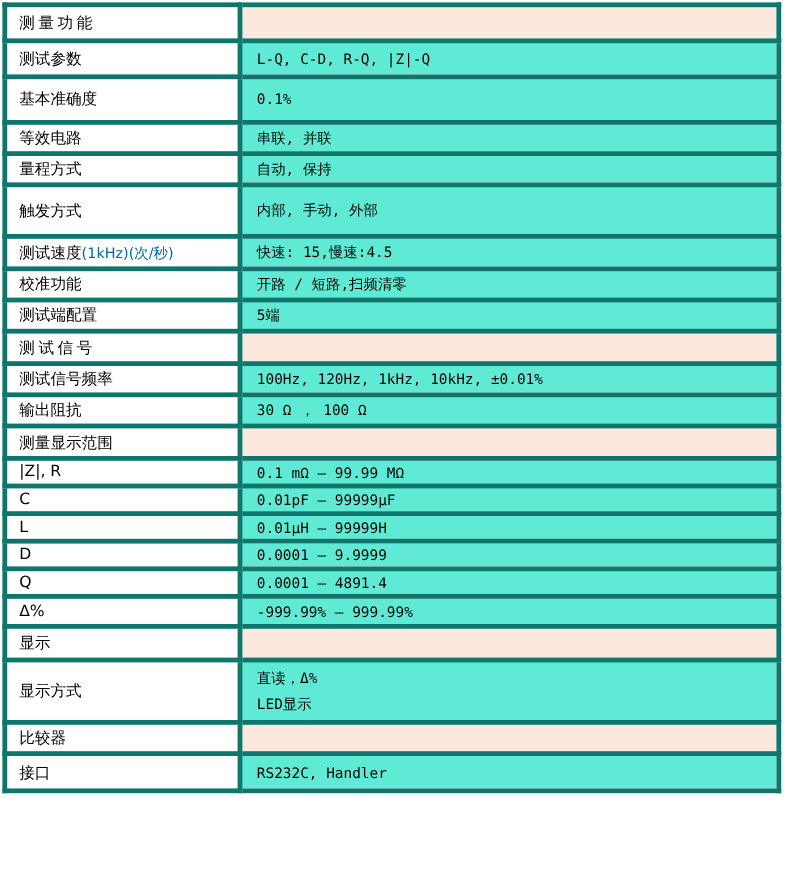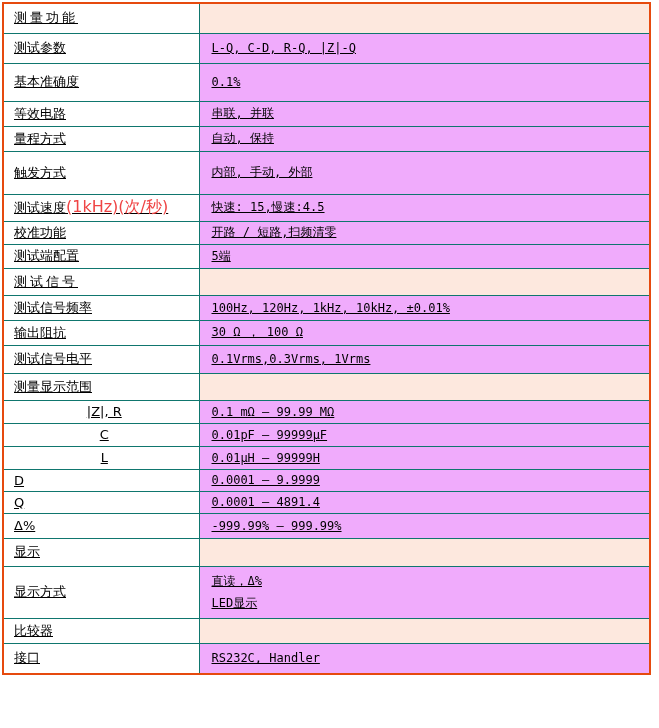--- a/index.html
+++ b/index.html
@@ -14,55 +14,53 @@
     box-sizing: border-box;
     padding: 2px 4px 2px 2px;
   }
   table.spec-table {
     border-collapse: collapse;
     width: 649px;
     table-layout: fixed;
     border: 2px solid #e64a0e;
   }
   table.spec-table td {
-    border: 1px solid #0f766e;
+    border: 4px solid #0f766e;
     vertical-align: middle;
     overflow: hidden;
     box-sizing: border-box;
-    text-decoration: underline;
   }
   td.label-cell {
     width: 196px;
     padding: 2px 4px 2px 10px;
     font-size: 13px;
     color: #000000;
     background: #ffffff;
   }
   td.value-cell {
     padding: 2px 6px 2px 12px;
     font-family: "DejaVu Sans Mono", "Liberation Mono", monospace;
     font-size: 12px;
     color: #000000;
-    background: #f0abfc;
+    background: #5eead4;
   }
   tr.section-row td.value-cell {
     background: #fde8de;
   }
   tr.section-row td.label-cell.spaced {
     letter-spacing: 3px;
   }
   .label-note {
-    color: #ef4444;
+    color: #0369a1;
     font-family: "DejaVu Sans", "Liberation Sans", sans-serif;
-    font-size: 16px;
+    font-size: 12px;
     letter-spacing: 0;
   }
   .gray-label {
     color: #6b7894;
-    text-align: center;
   }
   .value-line {
     line-height: 22px;
   }
 </style>
 </head>
 <body>
 
 <div class="page">
   <table class="spec-table">
@@ -108,24 +106,20 @@
           <td class="value-cell"></td>
         </tr>
         <tr class="data-row" style="height: 25px; margin-top: 35px;">
           <td class="label-cell">测试信号频率</td>
           <td class="value-cell">100Hz, 120Hz, 1kHz, 10kHz, ±0.01%</td>
         </tr>
         <tr class="data-row" style="height: 25px;">
           <td class="label-cell">输出阻抗</td>
           <td class="value-cell">30 Ω ， 100 Ω</td>
         </tr>
-        <tr class="data-row" style="height: 28px;">
-          <td class="label-cell">测试信号电平</td>
-          <td class="value-cell">0.1Vrms,0.3Vrms, 1Vrms</td>
-        </tr>
         <tr class="section-row" style="height: 27px;">
           <td class="label-cell">测量显示范围</td>
           <td class="value-cell"></td>
         </tr>
         <tr class="data-row" style="height: 23px;">
           <td class="label-cell gray-label">|Z|, R</td>
           <td class="value-cell">0.1 mΩ — 99.99 MΩ</td>
         </tr>
         <tr class="data-row" style="height: 23px;">
           <td class="label-cell gray-label">C</td>

